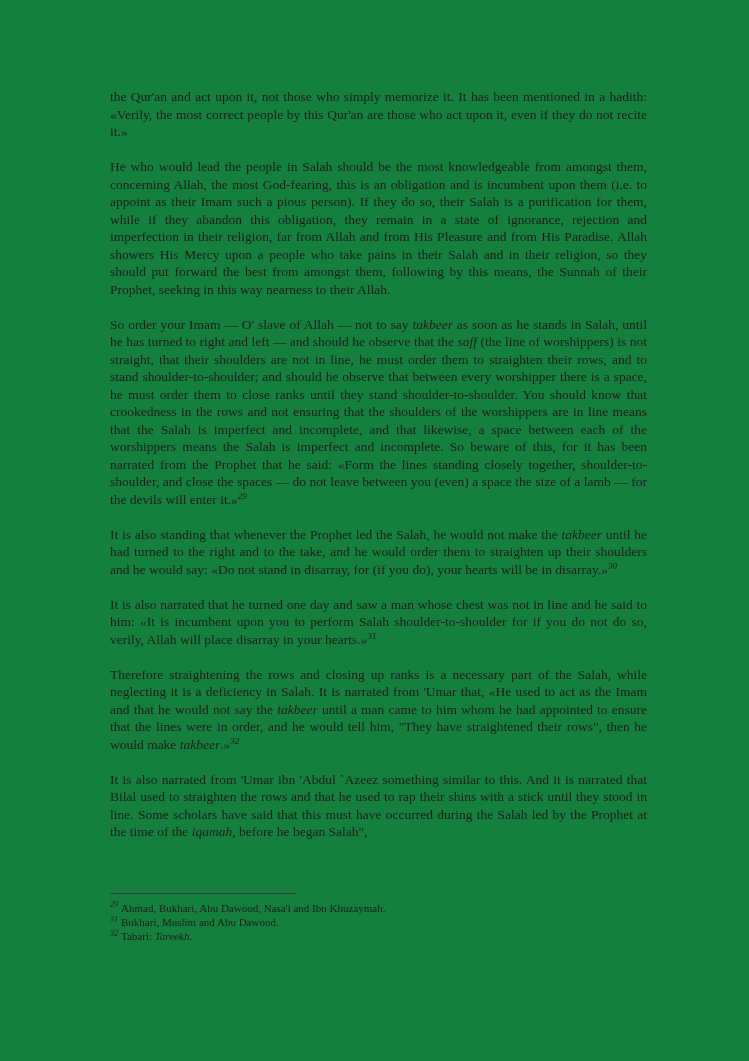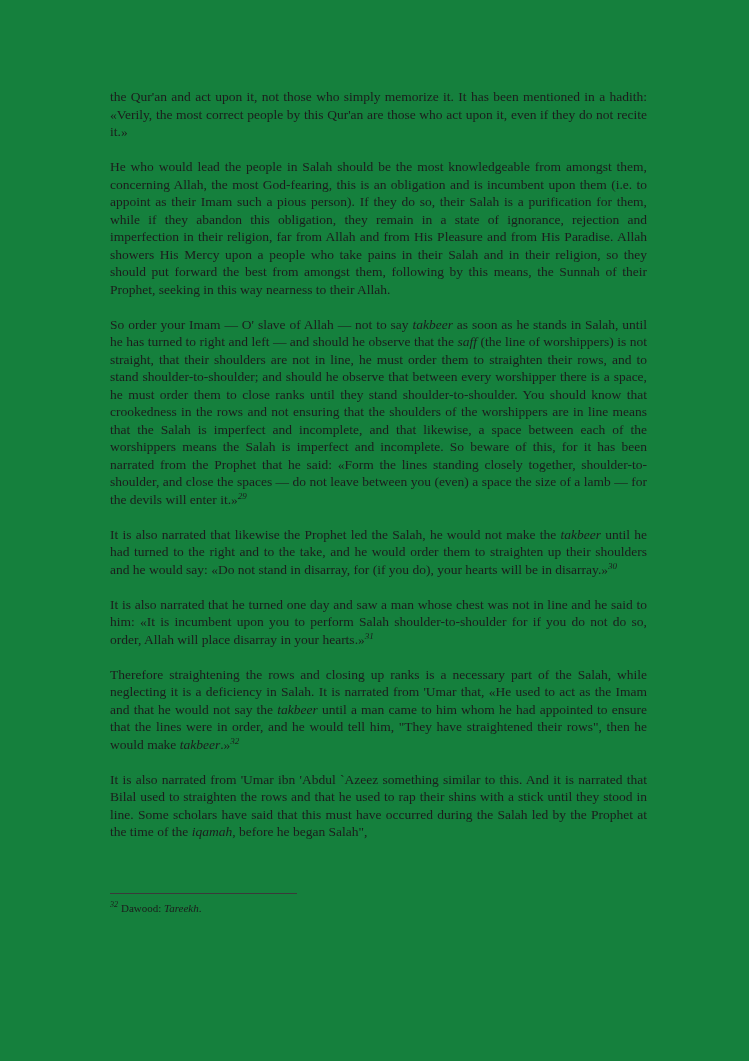--- a/index.html
+++ b/index.html
@@ -58,24 +58,26 @@
   }
 </style>
 </head>
 <body>
 
 <div class="page">
   <div class="text-block" id="body-text">
       <p class="para"><span>the Qur'an and act upon it, not those who simply memorize it. It has been mentioned in a hadith: «Verily, the most correct people by this Qur'an are those who act upon it, even if they do not recite it.»</span></p>
       <p class="para"><span>He who would lead the people in Salah should be the most knowledgeable from amongst them, concerning Allah, the most God-fearing, this is an obligation and is incumbent upon them (i.e. to appoint as their Imam such a pious person). If they do so, their Salah is a purification for them, while if they abandon this obligation, they remain in a state of ignorance, rejection and imperfection in their religion, far from Allah and from His Pleasure and from His Paradise. Allah showers His Mercy upon a people who take pains in their Salah and in their religion, so they should put forward the best from amongst them, following by this means, the Sunnah of their Prophet, seeking in this way nearness to their Allah.</span></p>
       <p class="para"><span>So order your Imam — O' slave of Allah — not to say </span><span class="i">takbeer</span><span> as soon as he stands in Salah, until he has turned to right and left — and should he observe that the </span><span class="i">saff</span><span> (the line of worshippers) is not straight, that their shoulders are not in line, he must order them to straighten their rows, and to stand shoulder-to-shoulder; and should he observe that between every worshipper there is a space, he must order them to close ranks until they stand shoulder-to-shoulder. You should know that crookedness in the rows and not ensuring that the shoulders of the worshippers are in line means that the Salah is imperfect and incomplete, and that likewise, a space between each of the worshippers means the Salah is imperfect and incomplete. So beware of this, for it has been narrated from the Prophet that he said: «Form the lines standing closely together, shoulder-to-shoulder, and close the spaces — do not leave between you (even) a space the size of a lamb — for the devils will enter it.»</span><sup>29</sup></p>
-      <p class="para"><span>It is also narrated that likewise the Prophet led the Salah, he would not make the </span><span class="i">takbeer</span><span> until he had turned to the right and to the take, and he would order them to straighten up their shoulders and he would say: «Do not stand in disarray, for (if you do), your hearts will be in disarray.»</span><sup>30</sup></p>
-      <p class="para"><span>It is also narrated that he turned one day and saw a man whose chest was not in line and he said to him: «It is incumbent upon you to perform Salah shoulder-to-shoulder for if you do not do so, order, Allah will place disarray in your hearts.»</span><sup>31</sup></p>
+      <p class="para"><span>It is also standing that whenever the Prophet led the Salah, he would not make the </span><span class="i">takbeer</span><span> until he had turned to the right and to the take, and he would order them to straighten up their shoulders and he would say: «Do not stand in disarray, for (if you do), your hearts will be in disarray.»</span><sup>30</sup></p>
+      <p class="para"><span>It is also narrated that he turned one day and saw a man whose chest was not in line and he said to him: «It is incumbent upon you to perform Salah shoulder-to-shoulder for if you do not do so, verily, Allah will place disarray in your hearts.»</span><sup>31</sup></p>
       <p class="para"><span>Therefore straightening the rows and closing up ranks is a necessary part of the Salah, while neglecting it is a deficiency in Salah. It is narrated from 'Umar that, «He used to act as the Imam and that he would not say the </span><span class="i">takbeer</span><span> until a man came to him whom he had appointed to ensure that the lines were in order, and he would tell him, "They have straightened their rows", then he would make </span><span class="i">takbeer</span><span>.»</span><sup>32</sup></p>
       <p class="para"><span>It is also narrated from 'Umar ibn 'Abdul `Azeez something similar to this. And it is narrated that Bilal used to straighten the rows and that he used to rap their shins with a stick until they stood in line. Some scholars have said that this must have occurred during the Salah led by the Prophet at the time of the </span><span class="i">iqamah</span><span>, before he began Salah",</span></p>
     </div>
   <div class="footnotes-block">
     <div class="fn-rule"></div>
     <div id="footnotes">
-        <div class="footnote"><sup>32</sup><span>Dawood: </span><span class="i">Tareekh</span><span>.</span></div>
+        <div class="footnote"><sup>29</sup><span>Ahmad, Bukhari, Abu Dawood, Nasa'i and Ibn Khuzaymah.</span></div>
+        <div class="footnote"><sup>31</sup><span>Bukhari, Muslim and Abu Dawood.</span></div>
+        <div class="footnote"><sup>32</sup><span>Tabari: </span><span class="i">Tareekh</span><span>.</span></div>
       </div>
   </div>
 </div>
 
 </body></html>

